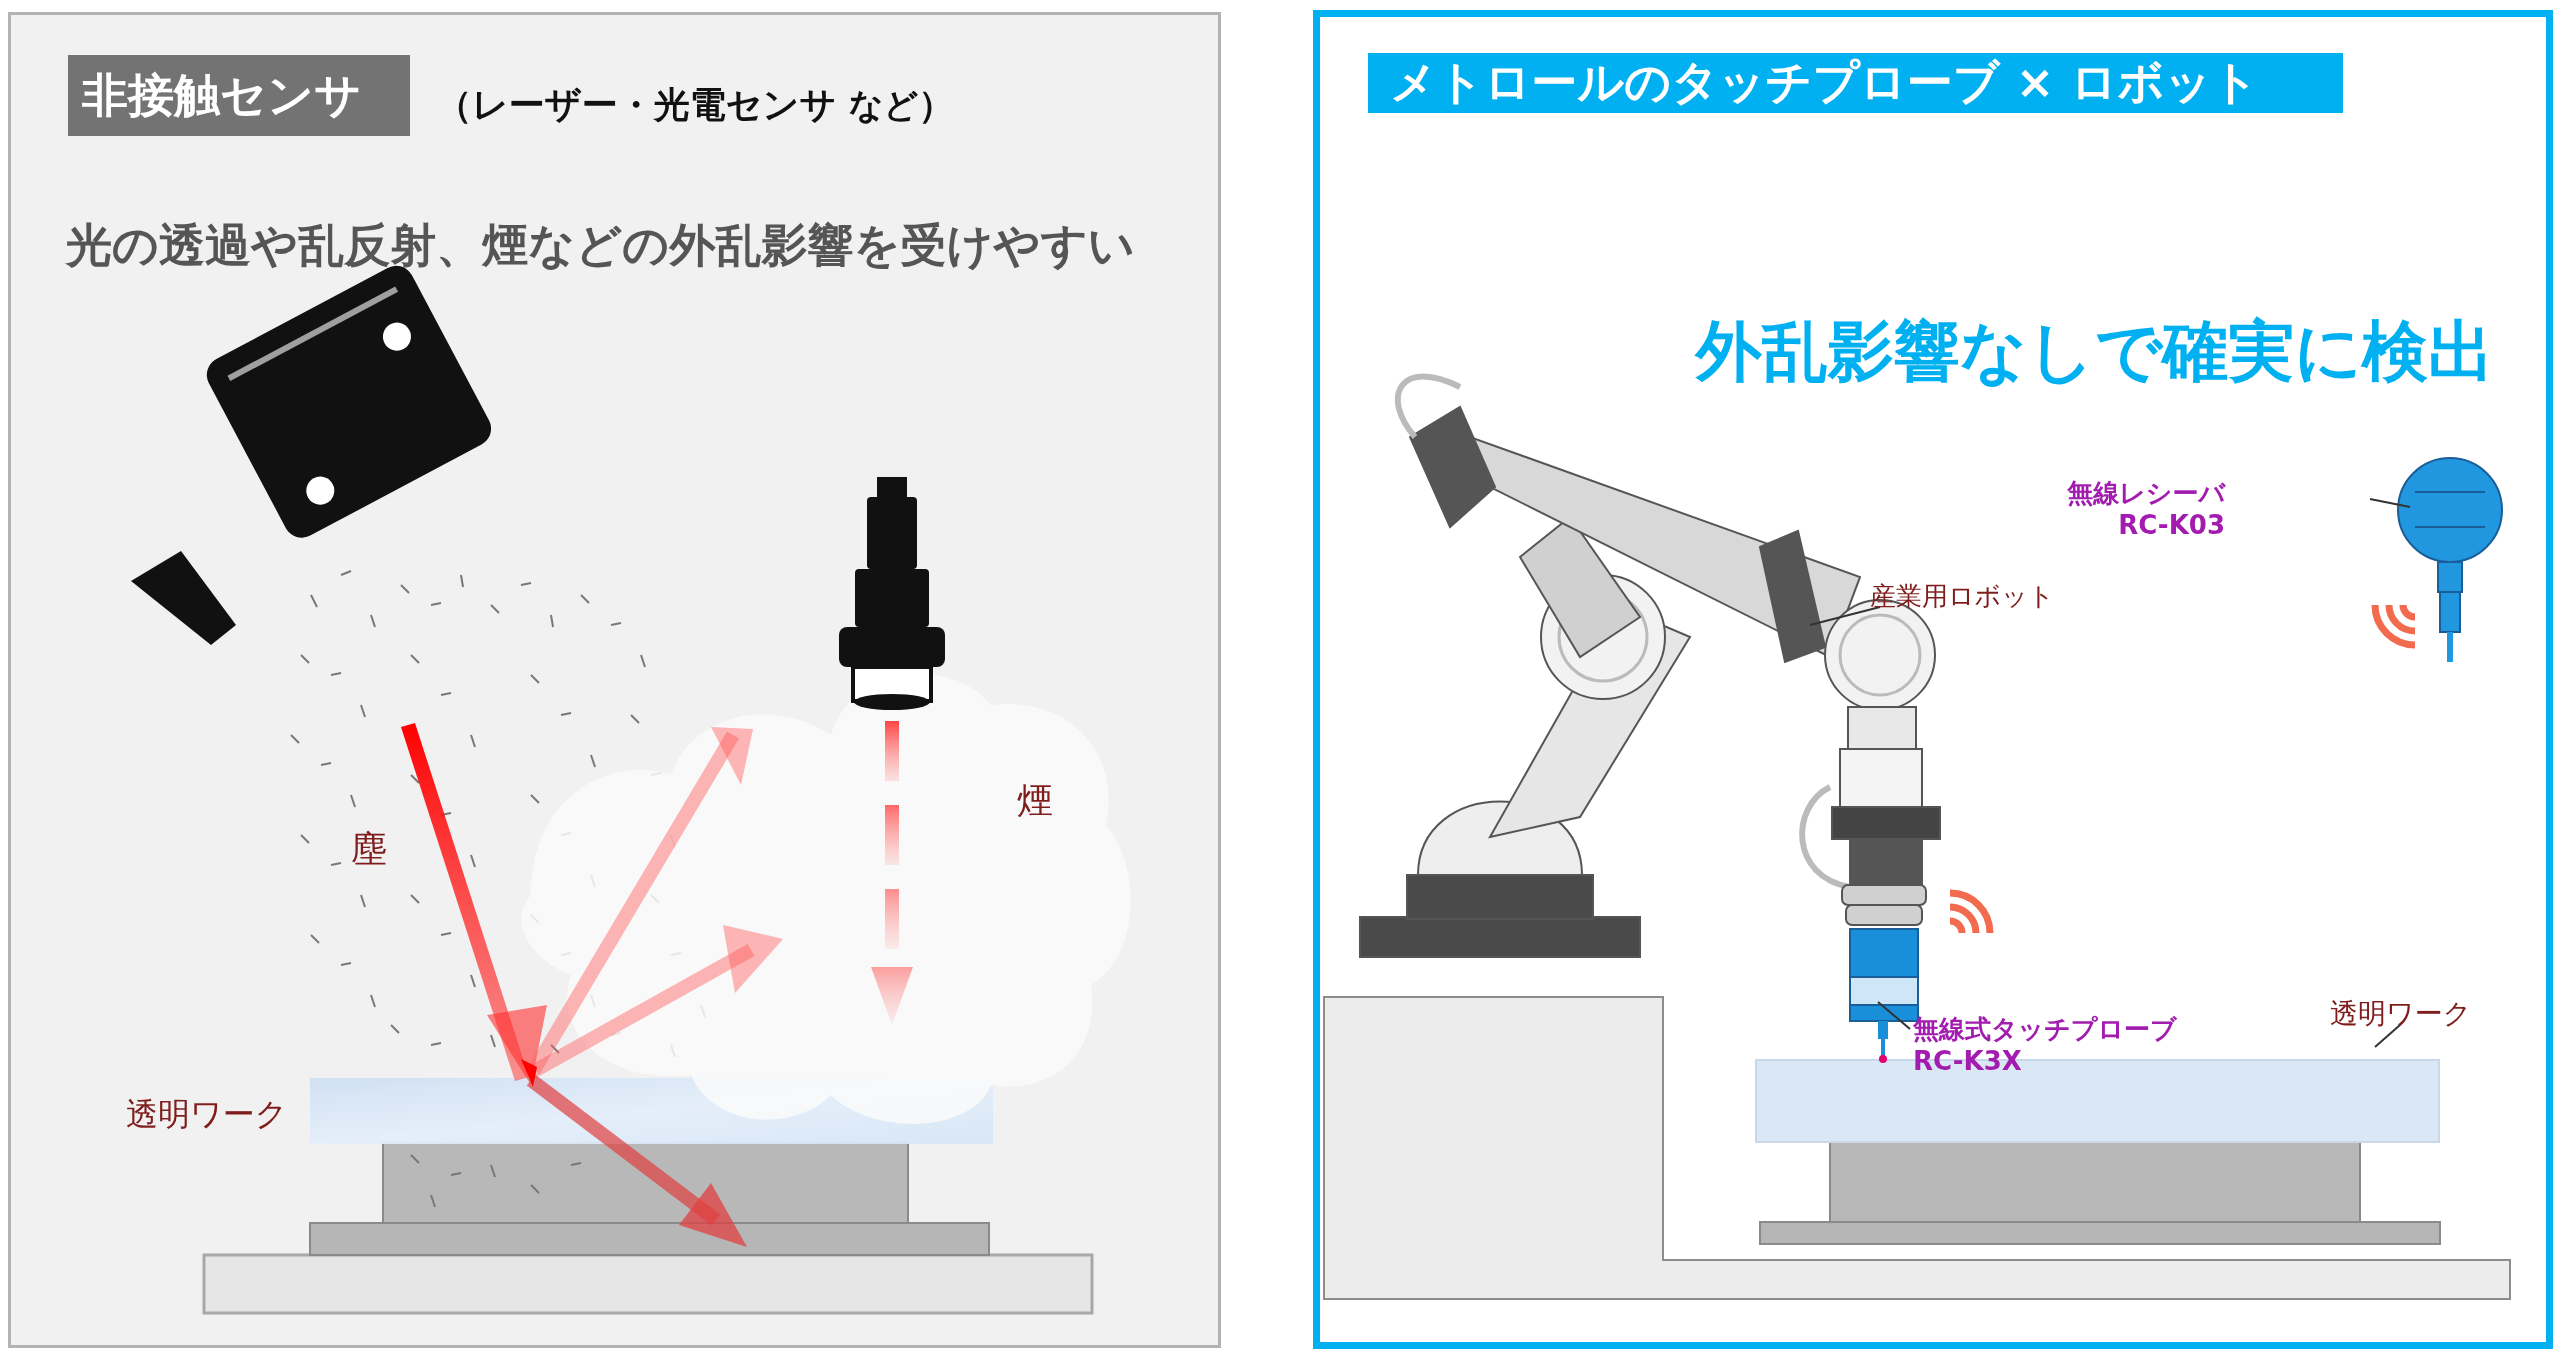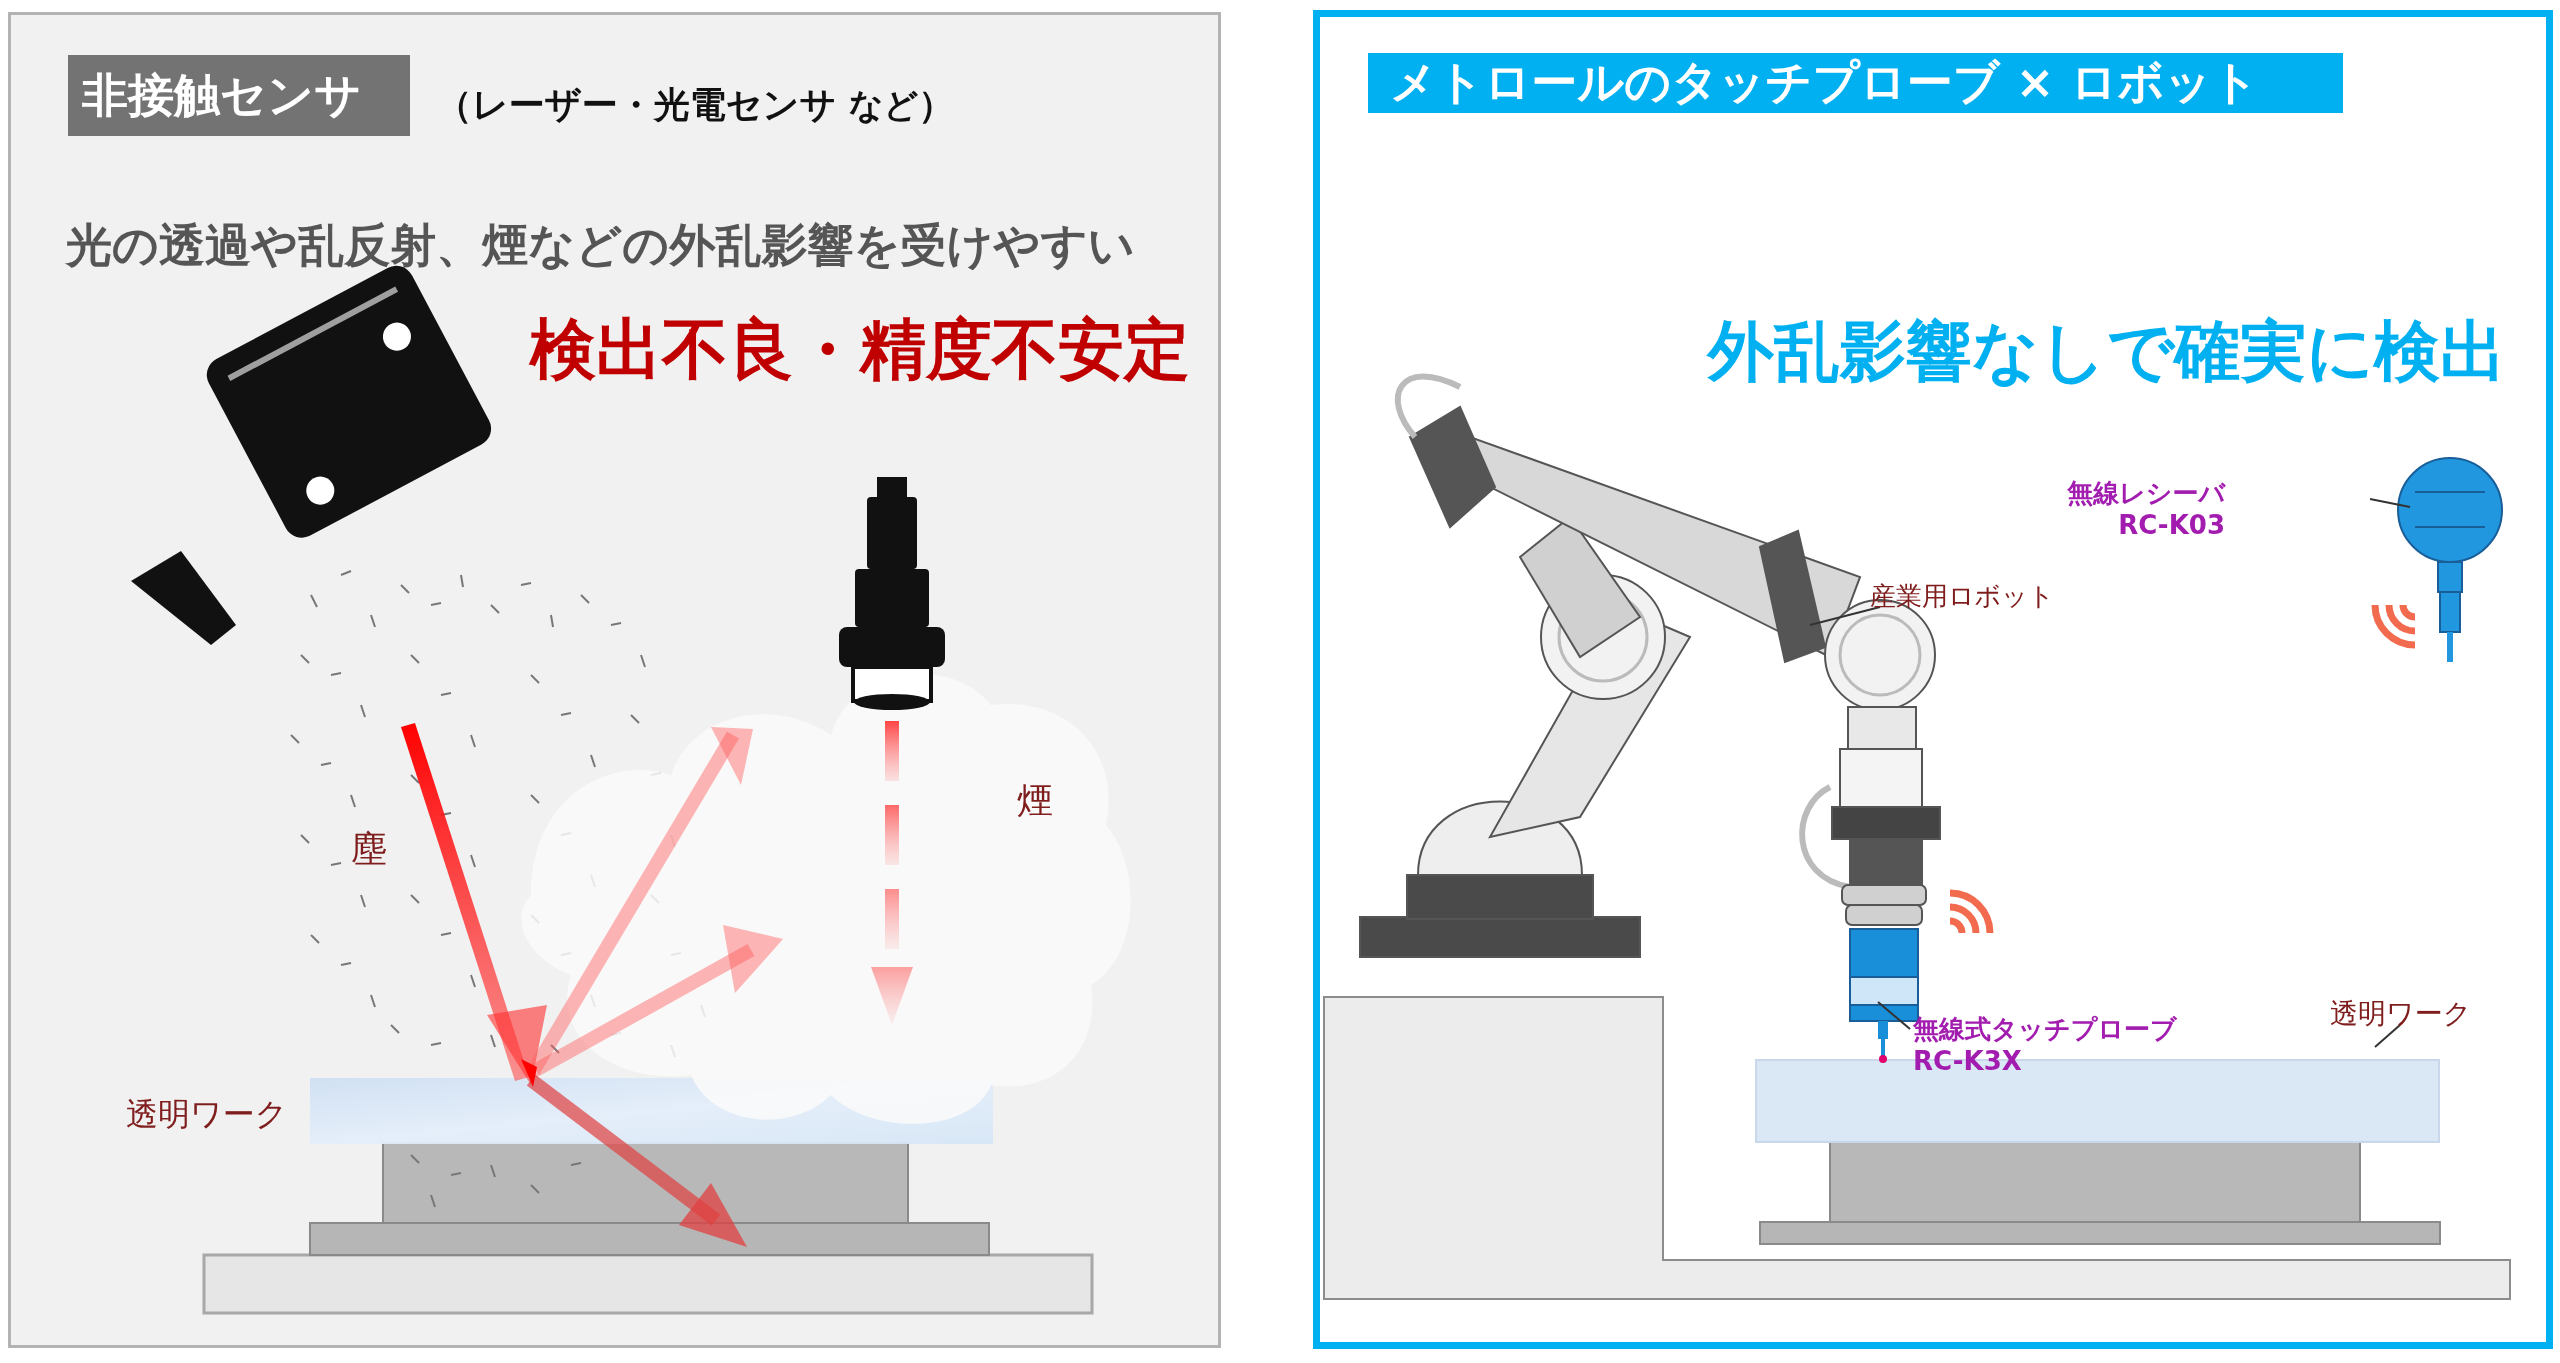--- a/index.html
+++ b/index.html
@@ -9,35 +9,34 @@
   #left-panel { left:8px; top:12px; width:1213px; height:1336px; background:#f1f1f1; border:3px solid #b3b3b3; }
   #right-panel { left:1313px; top:10px; width:1240px; height:1339px; background:#ffffff; border:7px solid #00b0f0; }
   .badge { position:absolute; color:#fff; font-weight:bold; display:flex; align-items:center; white-space:nowrap; }
   #left-badge { left:57px; top:40px; width:342px; height:81px; background:#737373; font-size:46px; padding-left:14px; box-sizing:border-box; }
   #left-sub { position:absolute; left:425px; top:66px; font-size:36px; font-weight:bold; color:#111; white-space:nowrap; }
   #left-sub .small { font-size:34px; }
   #left-line1 { position:absolute; left:55px; top:200px; font-size:46px; font-weight:bold; color:#555555; white-space:nowrap; }
   #left-line2 { position:absolute; right:28px; top:290px; font-size:66px; font-weight:bold; color:#c00000; white-space:nowrap; }
   #right-badge { left:48px; top:36px; width:975px; height:60px; background:#00b0f0; font-size:46px; padding-left:22px; box-sizing:border-box; }
   #right-line1 { position:absolute; left:50px; top:198px; font-size:46px; font-weight:bold; color:#555555; white-space:nowrap; }
-  #right-line2 { position:absolute; right:40px; top:290px; font-size:66px; font-weight:bold; color:#00b0f0; white-space:nowrap; }
+  #right-line2 { position:absolute; right:52px; top:290px; font-size:66px; font-weight:bold; color:#00b0f0; white-space:nowrap; }
   .illus { position:absolute; left:0; top:0; }
   .label { position:absolute; white-space:nowrap; }
   .lbl-dark { color:#7f1d1d; font-size:32px; }
   .lbl-blue { color:#a21caf; font-size:26px; font-weight:bold; line-height:32px; }
   .lbl-blue.right { text-align:right; }
 </style>
 </head>
 <body>
 
 <div class="panel" id="left-panel">
   <div class="badge" id="left-badge">非接触センサ</div>
   <div id="left-sub"><span>（レーザー・光電センサ</span> <span class="small">など</span><span>）</span></div>
   <div id="left-line1">光の透過や乱反射、煙などの外乱影響を受けやすい</div>
-  <div id="left-line2">検出不良・精度不安定</div>
 
   <svg class="illus" width="1240" height="1336" viewBox="0 0 1240 1336">
     <defs>
       <linearGradient id="laserFade" x1="0" y1="0" x2="0" y2="1">
         <stop offset="0" stop-color="#ff0000" stop-opacity="1"></stop>
         <stop offset="1" stop-color="#ff4040" stop-opacity="0.55"></stop>
       </linearGradient>
       <linearGradient id="glassGrad" x1="0" y1="0" x2="1" y2="1">
         <stop offset="0" stop-color="#cfe0f3"></stop>
         <stop offset="0.5" stop-color="#e4eefa"></stop>

